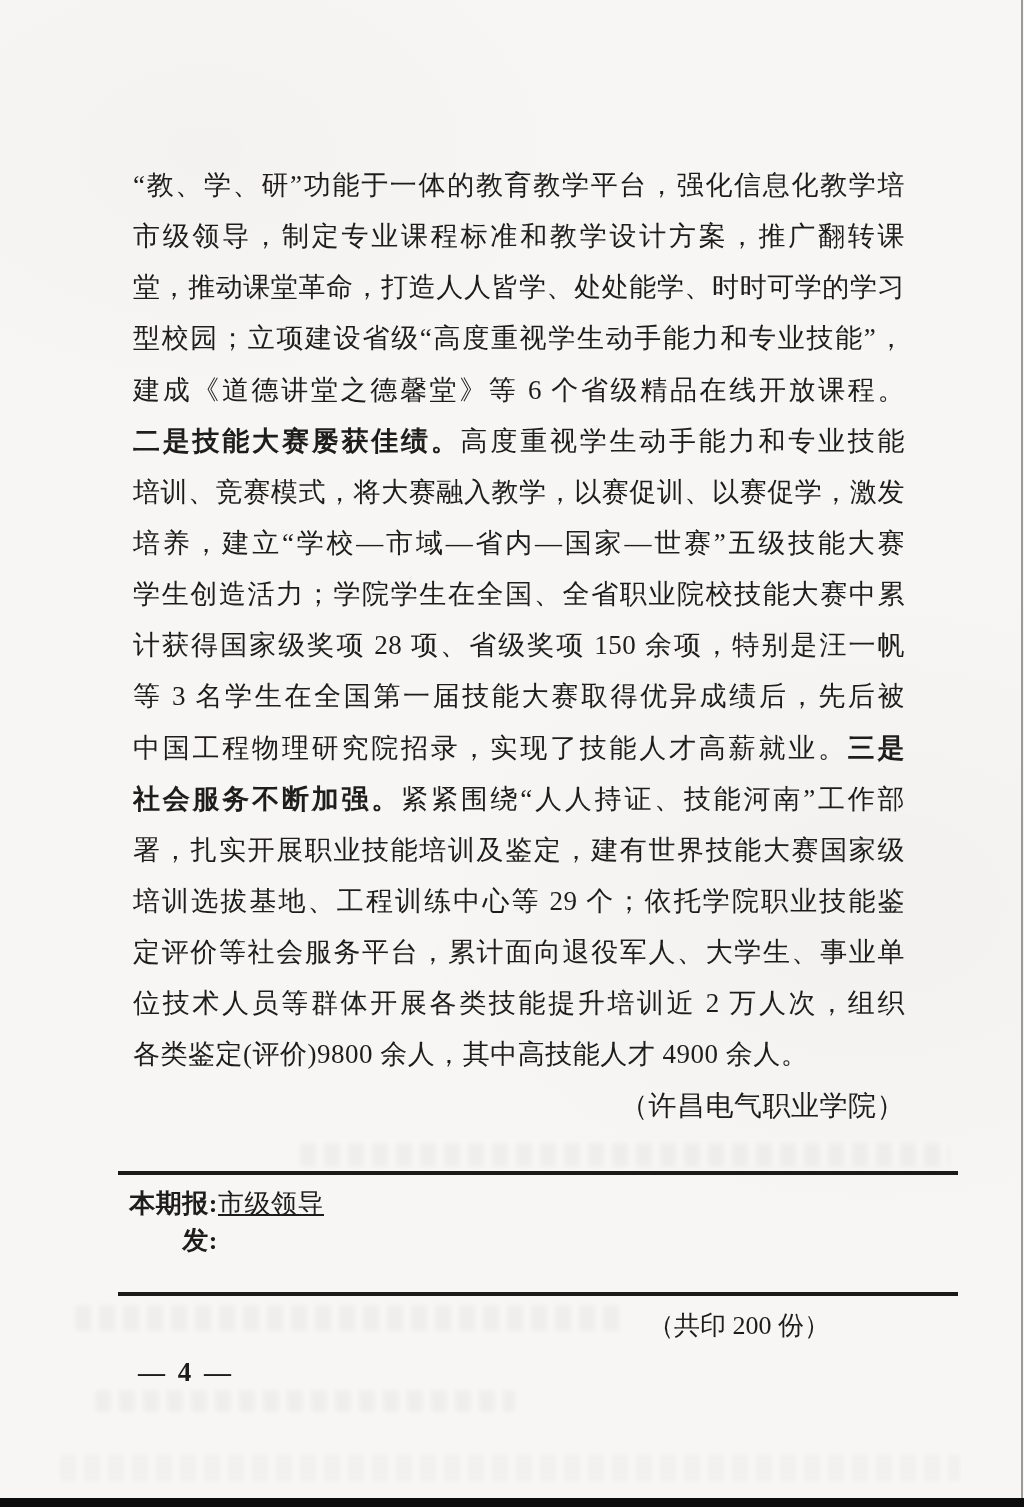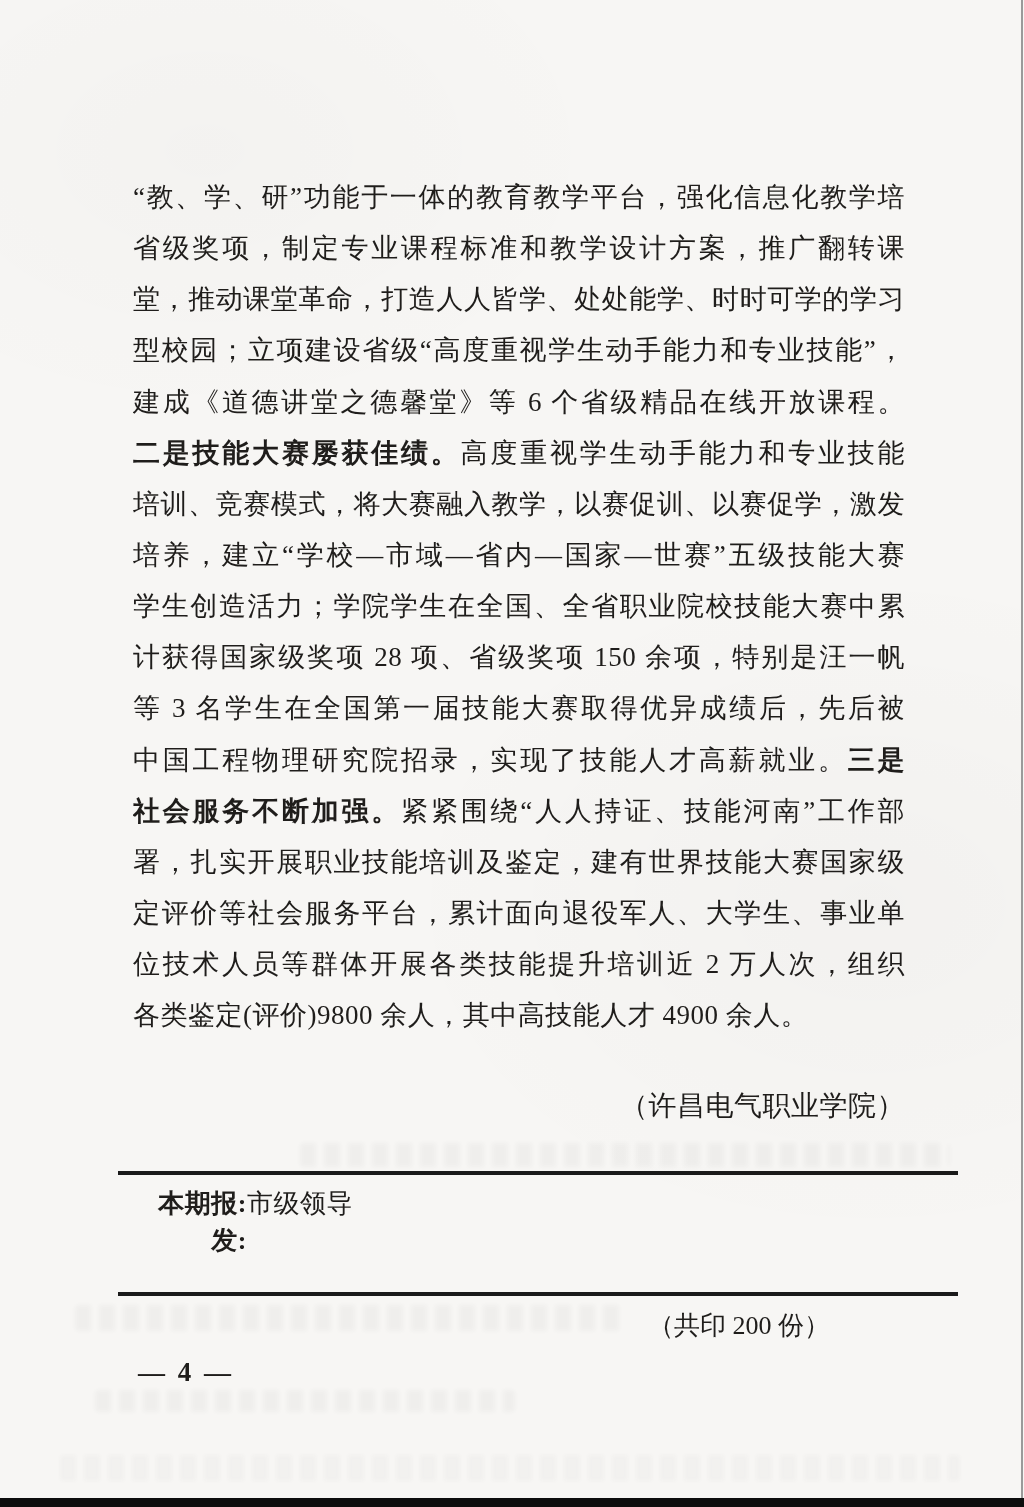--- a/index.html
+++ b/index.html
@@ -15,21 +15,21 @@
     background:
       radial-gradient(ellipse 600px 400px at 20% 10%, rgba(0,0,0,0.015), transparent 70%),
       radial-gradient(ellipse 700px 500px at 85% 60%, rgba(0,0,0,0.02), transparent 70%),
       #f7f6f4;
     color: #1f1d1b;
   }
 
   
   .body-text {
     position: absolute;
-    left: 133px; top: 172px; width: 772px;
+    left: 133px; top: 160px; width: 772px;
     font-size: 27px;
     letter-spacing: 0.5px;
   }
   .body-line {
     height: 51.15px;
     line-height: 51.15px;
     white-space: nowrap;
     text-align: justify;
     text-align-last: justify;
     text-justify: inter-character;
@@ -48,34 +48,34 @@
   .rule {
     position: absolute;
     left: 118px; width: 840px; height: 4px;
     background: #1a1a1a;
   }
   .rule-top { top: 1171px; }
   .rule-bottom { top: 1292px; }
 
   .footer-block {
     position: absolute;
-    left: 145px; top: 1185px; width: 830px;
+    left: 116px; top: 1185px; width: 830px;
     font-size: 26px;
     letter-spacing: 0.5px;
   }
   .f-row { display: flex; align-items: flex-start; }
   .f-label {
     width: 102px;
     text-align: right;
     font-weight: 700;
     line-height: 37px;
     flex: none;
     white-space: nowrap;
   }
-  .f-content { flex: 1; line-height: 37px; }
+  .f-content { flex: 1; line-height: 37px; text-decoration: underline; }
   .f-line { line-height: 35px; white-space: nowrap; }
 
   .print-count {
     position: absolute;
     left: 133px; top: 1303px; width: 697px;
     text-align: right;
     font-size: 26px;
     line-height: 45px;
   }
 
@@ -112,33 +112,34 @@
   .g4 { top: 1455px; left: 60px;  width: 900px; height: 26px; opacity: 0.05; }
 </style>
 </head>
 <body>
 
 <div class="page">
 
   <div class="body-text">
 
   <div class="body-line"><span>“教、学、研”功能于一体的教育教学平台，强化信息化教学培</span></div>
-      <div class="body-line"><span>省级奖项，制定专业课程标准和教学设计方案，推广翻转课</span></div>
+      <div class="body-line"><span>市级领导，制定专业课程标准和教学设计方案，推广翻转课</span></div>
       <div class="body-line"><span>堂，推动课堂革命，打造人人皆学、处处能学、时时可学的学习</span></div>
       <div class="body-line"><span>型校园；立项建设省级“高度重视学生动手能力和专业技能”，</span></div>
       <div class="body-line"><span>建成《道德讲堂之德馨堂》等 6 个省级精品在线开放课程。</span></div>
       <div class="body-line"><span class="bold">二是技能大赛屡获佳绩。</span><span>高度重视学生动手能力和专业技能</span></div>
       <div class="body-line"><span>培训、竞赛模式，将大赛融入教学，以赛促训、以赛促学，激发</span></div>
       <div class="body-line"><span>培养，建立“学校—市域—省内—国家—世赛”五级技能大赛</span></div>
       <div class="body-line"><span>学生创造活力；学院学生在全国、全省职业院校技能大赛中累</span></div>
       <div class="body-line"><span>计获得国家级奖项 28 项、省级奖项 150 余项，特别是汪一帆</span></div>
       <div class="body-line"><span>等 3 名学生在全国第一届技能大赛取得优异成绩后，先后被</span></div>
       <div class="body-line"><span>中国工程物理研究院招录，实现了技能人才高薪就业。</span><span class="bold">三是</span></div>
       <div class="body-line"><span class="bold">社会服务不断加强。</span><span>紧紧围绕“人人持证、技能河南”工作部</span></div>
       <div class="body-line"><span>署，扎实开展职业技能培训及鉴定，建有世界技能大赛国家级</span></div>
+      <div class="body-line"><span>培训选拔基地、工程训练中心等 29 个；依托学院职业技能鉴</span></div>
       <div class="body-line"><span>定评价等社会服务平台，累计面向退役军人、大学生、事业单</span></div>
       <div class="body-line"><span>位技术人员等群体开展各类技能提升培训近 2 万人次，组织</span></div>
       <div class="body-line no-fill"><span>各类鉴定(评价)9800 余人，其中高技能人才 4900 余人。</span></div>
     </div>
 
   <div class="body-text" style="top:1080px;">
     <div class="attribution">（许昌电气职业学院）</div>
   </div>
 
   <div class="rule rule-top"></div>

